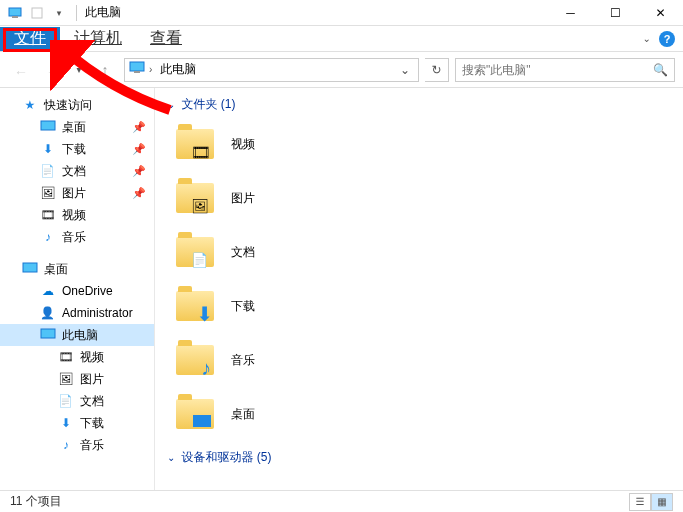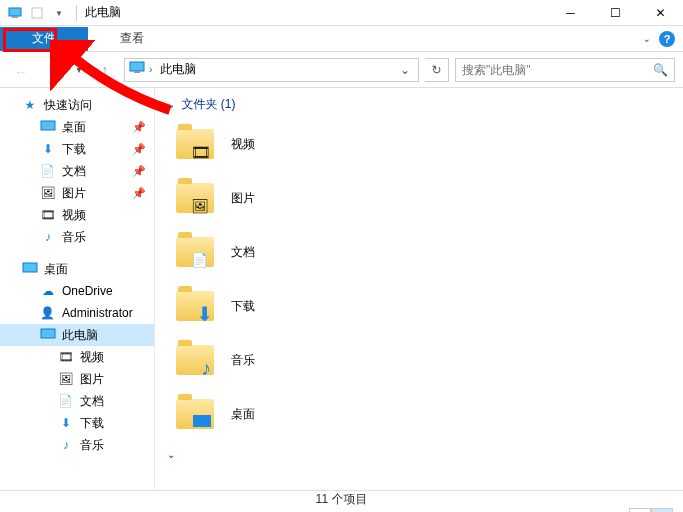--- a/index.html
+++ b/index.html
@@ -9,21 +9,21 @@
 .titlebar { height: 26px; background: #fff; display: flex; align-items: center; position: relative; border-bottom: 1px solid #e0e0e0; }
 .titlebar .qat { display: flex; align-items: center; gap: 4px; padding-left: 6px; }
 .titlebar .qat .icon { width: 18px; height: 18px; display: flex; align-items: center; justify-content: center; }
 .titlebar .divider { width: 1px; height: 16px; background: #ccc; margin: 0 8px; }
 .titlebar .title { font-size: 12px; color: #000; }
 .titlebar .winbtns { position: absolute; right: 0; top: 0; display: flex; }
 .titlebar .winbtns div { width: 45px; height: 26px; display: flex; align-items: center; justify-content: center; color: #000; }
 
 
 .ribbon { height: 26px; display: flex; align-items: center; border-bottom: 1px solid #e0e0e0; position: relative; }
-.ribbon .tab { padding: 0 32px; height: 24px; display: flex; align-items: center; font-size: 12px; color: #333; cursor: pointer; }
+.ribbon .tab { padding: 0 14px; height: 24px; display: flex; align-items: center; font-size: 16px; color: #333; cursor: pointer; text-decoration: underline; }
 .ribbon .tab.file { background: #1979ca; color: #fff; }
 .ribbon .help { position: absolute; right: 8px; display: flex; align-items: center; gap: 8px; }
 .ribbon .help .chev { color: #555; font-size: 10px;}
 .ribbon .help .q { width: 16px; height: 16px; border-radius: 50%; background: #1e88e5; color: #fff; display: flex; align-items: center; justify-content: center; font-size: 11px; font-weight: bold; }
 
 
 .addrbar { height: 36px; display: flex; align-items: center; padding: 4px 8px; gap: 6px; border-bottom: 1px solid #e0e0e0; }
 .nav-btn { width: 26px; height: 26px; border-radius: 50%; display: flex; align-items: center; justify-content: center; color: #999; font-size: 14px; }
 .nav-btn.disabled { opacity: .4; }
 .addrbox { flex: 1; height: 24px; border: 1px solid #ccc; display: flex; align-items: center; padding: 0 4px; gap: 4px; }
@@ -48,21 +48,21 @@
 .group-header { display: flex; align-items: center; padding: 8px 12px 4px; gap: 6px; color: #003399; font-size: 12px; cursor: pointer; }
 .group-header .chev { font-size: 10px; }
 .folder-item { display: flex; align-items: center; padding: 4px 20px; gap: 16px; height: 54px; cursor: default; }
 .folder-item .bigicon { width: 40px; height: 40px; position: relative; display: flex; align-items: center; justify-content: center; }
 .folder-item .label { font-size: 12px; }
 .folder-shape { width: 38px; height: 30px; background: linear-gradient(#ffe9a6,#f4c955); border-radius: 2px; position: relative; }
 .folder-shape::before { content: ""; position: absolute; top: -5px; left: 2px; width: 14px; height: 6px; background: #f4c955; border-radius: 2px 2px 0 0; }
 .folder-overlay { position: absolute; }
 
 
-.status { height: 22px; border-top: 1px solid #e0e0e0; display: flex; align-items: center; padding: 0 10px; font-size: 12px; color: #333; flex-direction: column; }
+.status { height: 22px; border-top: 1px solid #e0e0e0; display: flex; align-items: center; padding: 0 10px; font-size: 12px; color: #333; }
 .status .views { margin-left: auto; display: flex; gap: 0; }
 .status .views div { width: 22px; height: 18px; border: 1px solid #ccc; display: flex; align-items: center; justify-content: center; color: #555; font-size: 10px; }
 .status .views div.active { background: #cce8ff; }
 
 
 .annotation-box { position: absolute; top: 28px; left: 3px; width: 54px; height: 24px; border: 3px solid #ff0000; z-index: 50; pointer-events: none; }
 .annotation-arrow { position: absolute; top: 40px; left: 50px; z-index: 49; pointer-events: none; }
 
 
 .content::-webkit-scrollbar { width: 16px; }
@@ -91,20 +91,21 @@
   <span class="title">此电脑</span>
   <div class="winbtns">
     <div>─</div>
     <div>☐</div>
     <div class="close">✕</div>
   </div>
 </div>
 
 <div class="ribbon">
   <div class="tab file">文件</div>
+  <div class="tab">计算机</div>
   <div class="tab">查看</div>
   <div class="help">
     <span class="chev">⌄</span>
     <span class="q">?</span>
   </div>
 </div>
 
 <div class="addrbar">
   <div class="nav-btn disabled">←</div>
   <div class="nav-btn disabled">→</div>
@@ -260,20 +261,21 @@
           <div class="folder-shape"></div>
           <span class="folder-overlay" style="bottom:2px;right:4px"><svg width="18" height="14">
               <rect width="18" height="12" fill="#1e88e5"></rect>
             </svg></span>
         </div>
       <span class="label">桌面</span>
     </div>
 
     <div class="group-header">
       <span class="chev">⌄</span>
+      <span>设备和驱动器 (5)</span>
     </div>
   </div>
 </div>
 
 <div class="status">
   <span>11 个项目</span>
   <div class="views">
     <div>☰</div>
     <div class="active">▦</div>
   </div>

